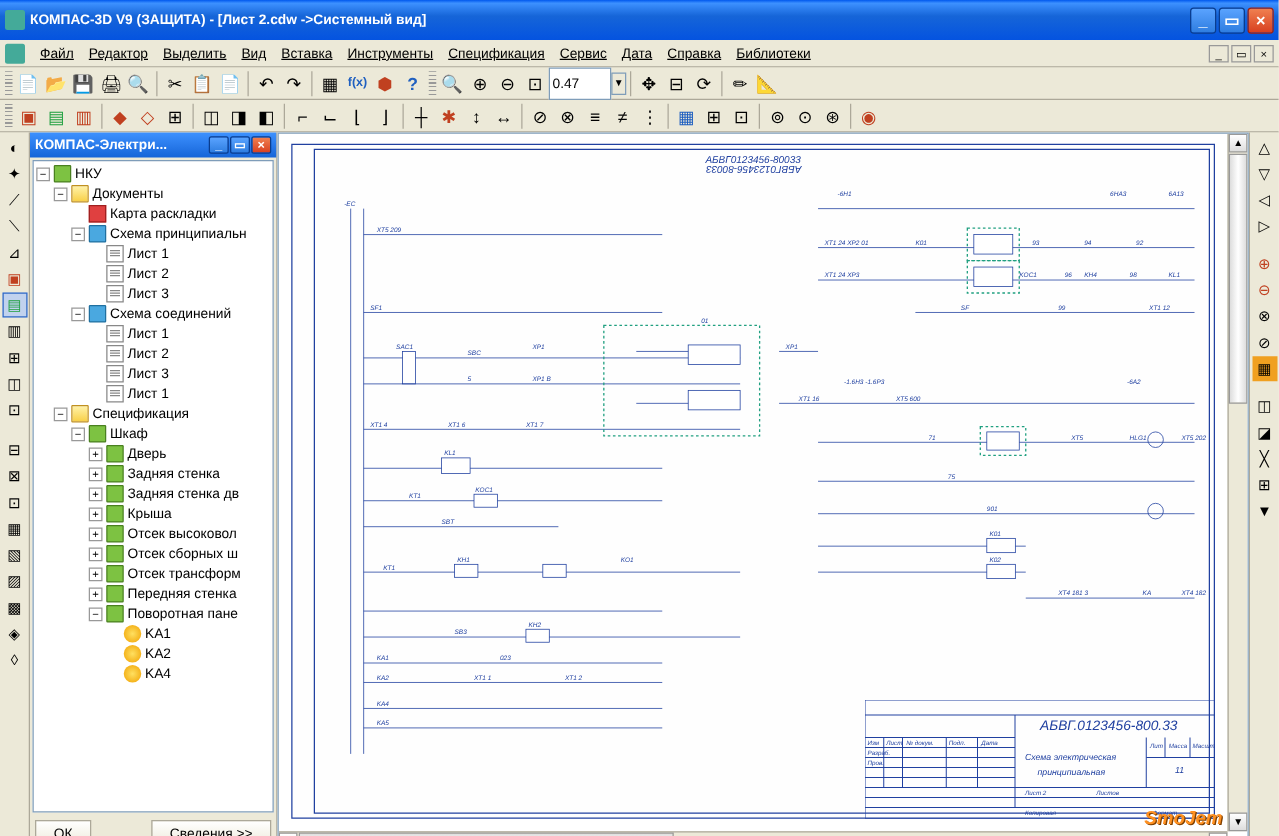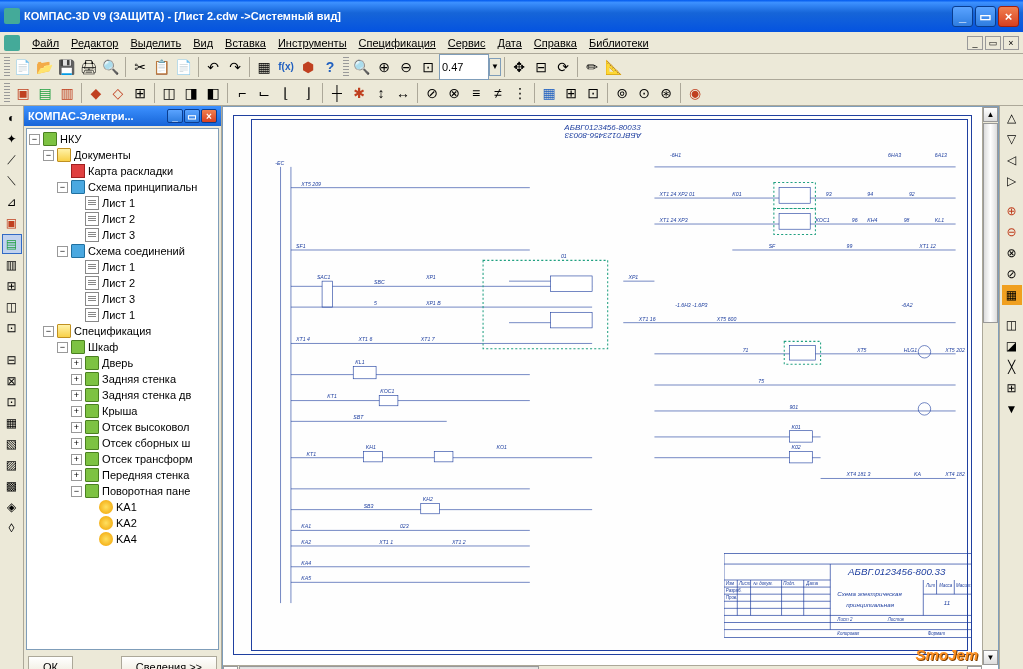--- a/index.html
+++ b/index.html
@@ -55,21 +55,21 @@
 .canvas-area { flex:1; background:white; position:relative; overflow:hidden; border:1px solid #7f9db9;}
 .drawing { position:absolute; left:10px; top:8px; right:26px; bottom:26px; background:#fefefe; }
 .drawing-border { position:absolute; inset:0; border:1px solid #2040a0;}
 .drawing-inner { position:absolute; left:18px; top:4px; right:4px; bottom:4px; border:1px solid #2040a0;}
 .schematic { position:absolute; inset:6px; }
 .schematic svg { width:100%; height:100%;}
 .sch-line { stroke:#2040a0; stroke-width:0.6; fill:none;}
 .sch-box { stroke:#2040a0; stroke-width:0.6; fill:white;}
 .sch-sel { stroke:#20a080; stroke-width:1; fill:none; stroke-dasharray:2 2;}
 .sch-text { font-size:5px; fill:#2040a0; font-style:italic;}
-.titleblock { position:absolute; right:0; bottom:12px; width:248px; height:95px; }
+.titleblock { position:absolute; right:0; bottom:0; width:280px; height:95px; }
 .titleblock svg{width:100%;height:100%;}
 .tb-line { stroke:#2040a0; stroke-width:0.8; fill:none;}
 .tb-text { font-size:7px; fill:#2040a0; font-style:italic;}
 .tb-text-lg { font-size:11px; fill:#2040a0; font-style:italic; text-anchor:middle;}
 .tb-text-sm { font-size:5px; fill:#2040a0; font-style:italic;}
 
 .hnum { position:absolute; top:8px; left:50%; transform:translateX(-50%); font-size:8px; color:#2040a0; font-style:italic;}
 .hnum2 { position:absolute; top:16px; left:50%; transform:translateX(-50%) rotate(180deg); font-size:8px; color:#2040a0; font-style:italic;}
 
 .scroll-v { position:absolute; right:0; top:0; bottom:16px; width:16px; background:#ece9d8; border-left:1px solid #aca899;}

